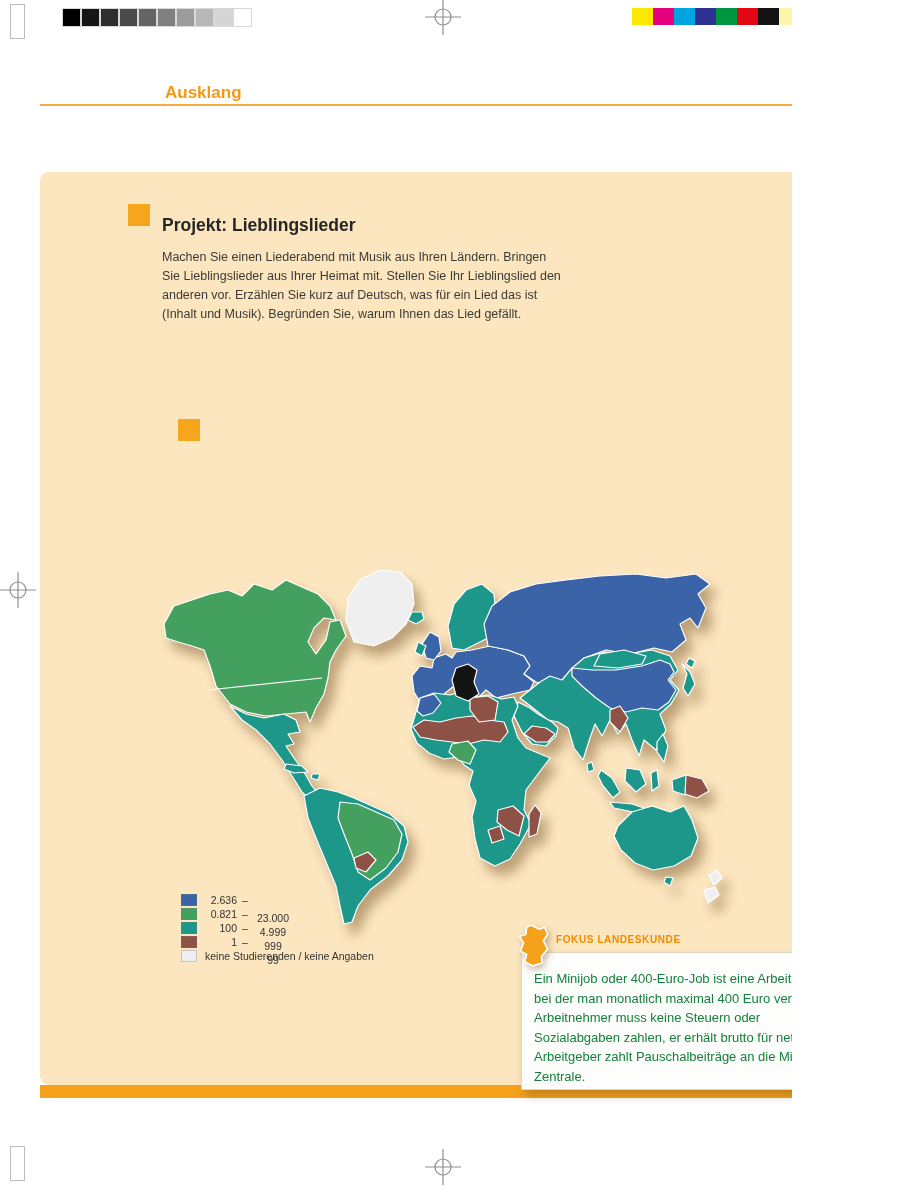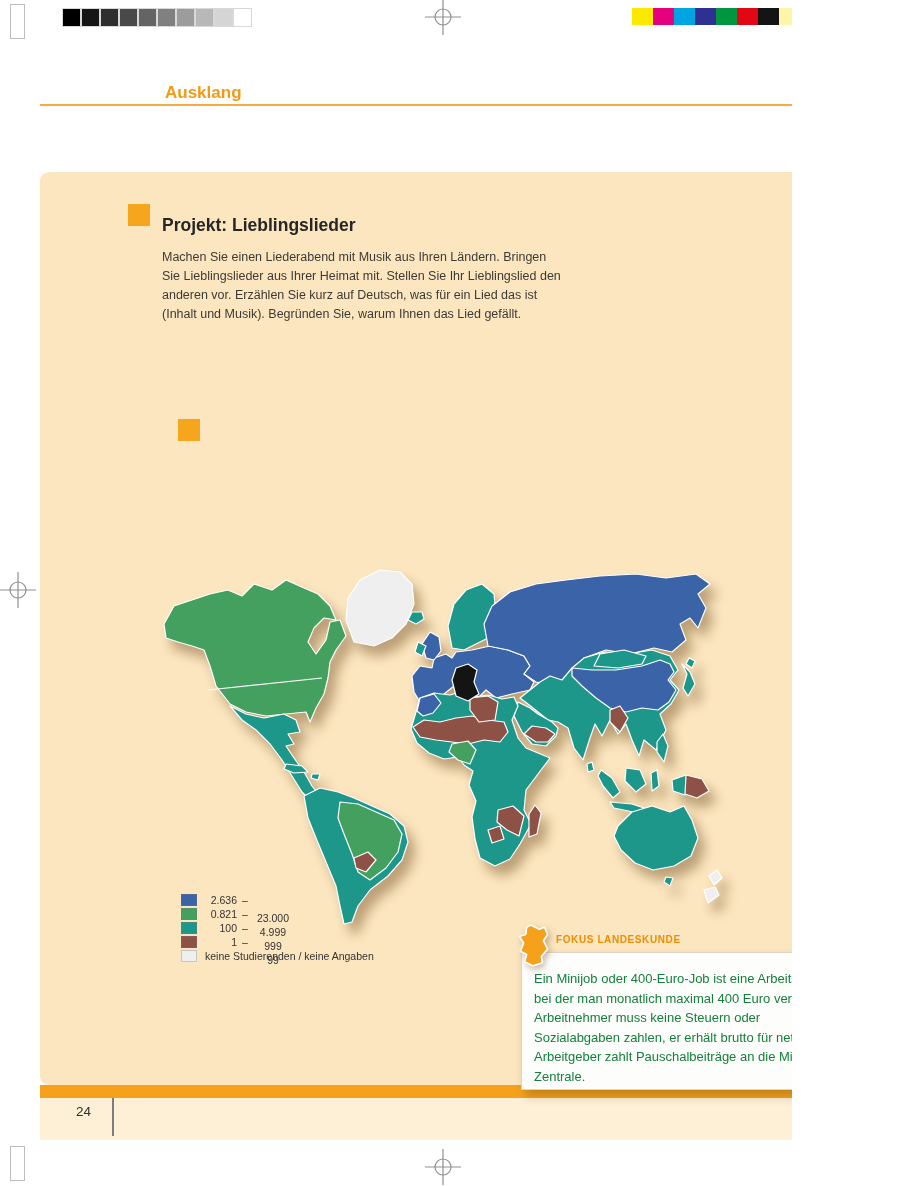--- a/index.html
+++ b/index.html
@@ -227,18 +227,14 @@
       <path d="M14,1 L22,5 L27,3 L30,10 L26,16 L30,24 L24,31 L25,37 L16,40 L8,36 L10,29 L4,26 L7,18 L3,12 L9,10 L10,3 Z" fill="#f5a11c" stroke="#ffffff" stroke-width="1.6" stroke-linejoin="round"></path>
     </svg>
     <div class="fokus-label">FOKUS LANDESKUNDE</div>
     <div class="fokus-box">
       <div class="fokus-body">Ein Minijob oder 400-Euro-Job ist eine Arbeitsstelle, bei der man monatlich maximal 400 Euro verdient. Der Arbeitnehmer muss keine Steuern oder Sozialabgaben zahlen, er erhält brutto für netto. Der Arbeitgeber zahlt Pauschalbeiträge an die Minijob-Zentrale.</div>
     </div>
 
   </div>
 
   <div class="footer-bar"></div>
-  <div class="footer-strip">
-    <span class="page-number">24</span>
-    <div class="footer-divider"></div>
-  </div>
 
 </div>
 
 </body></html>

